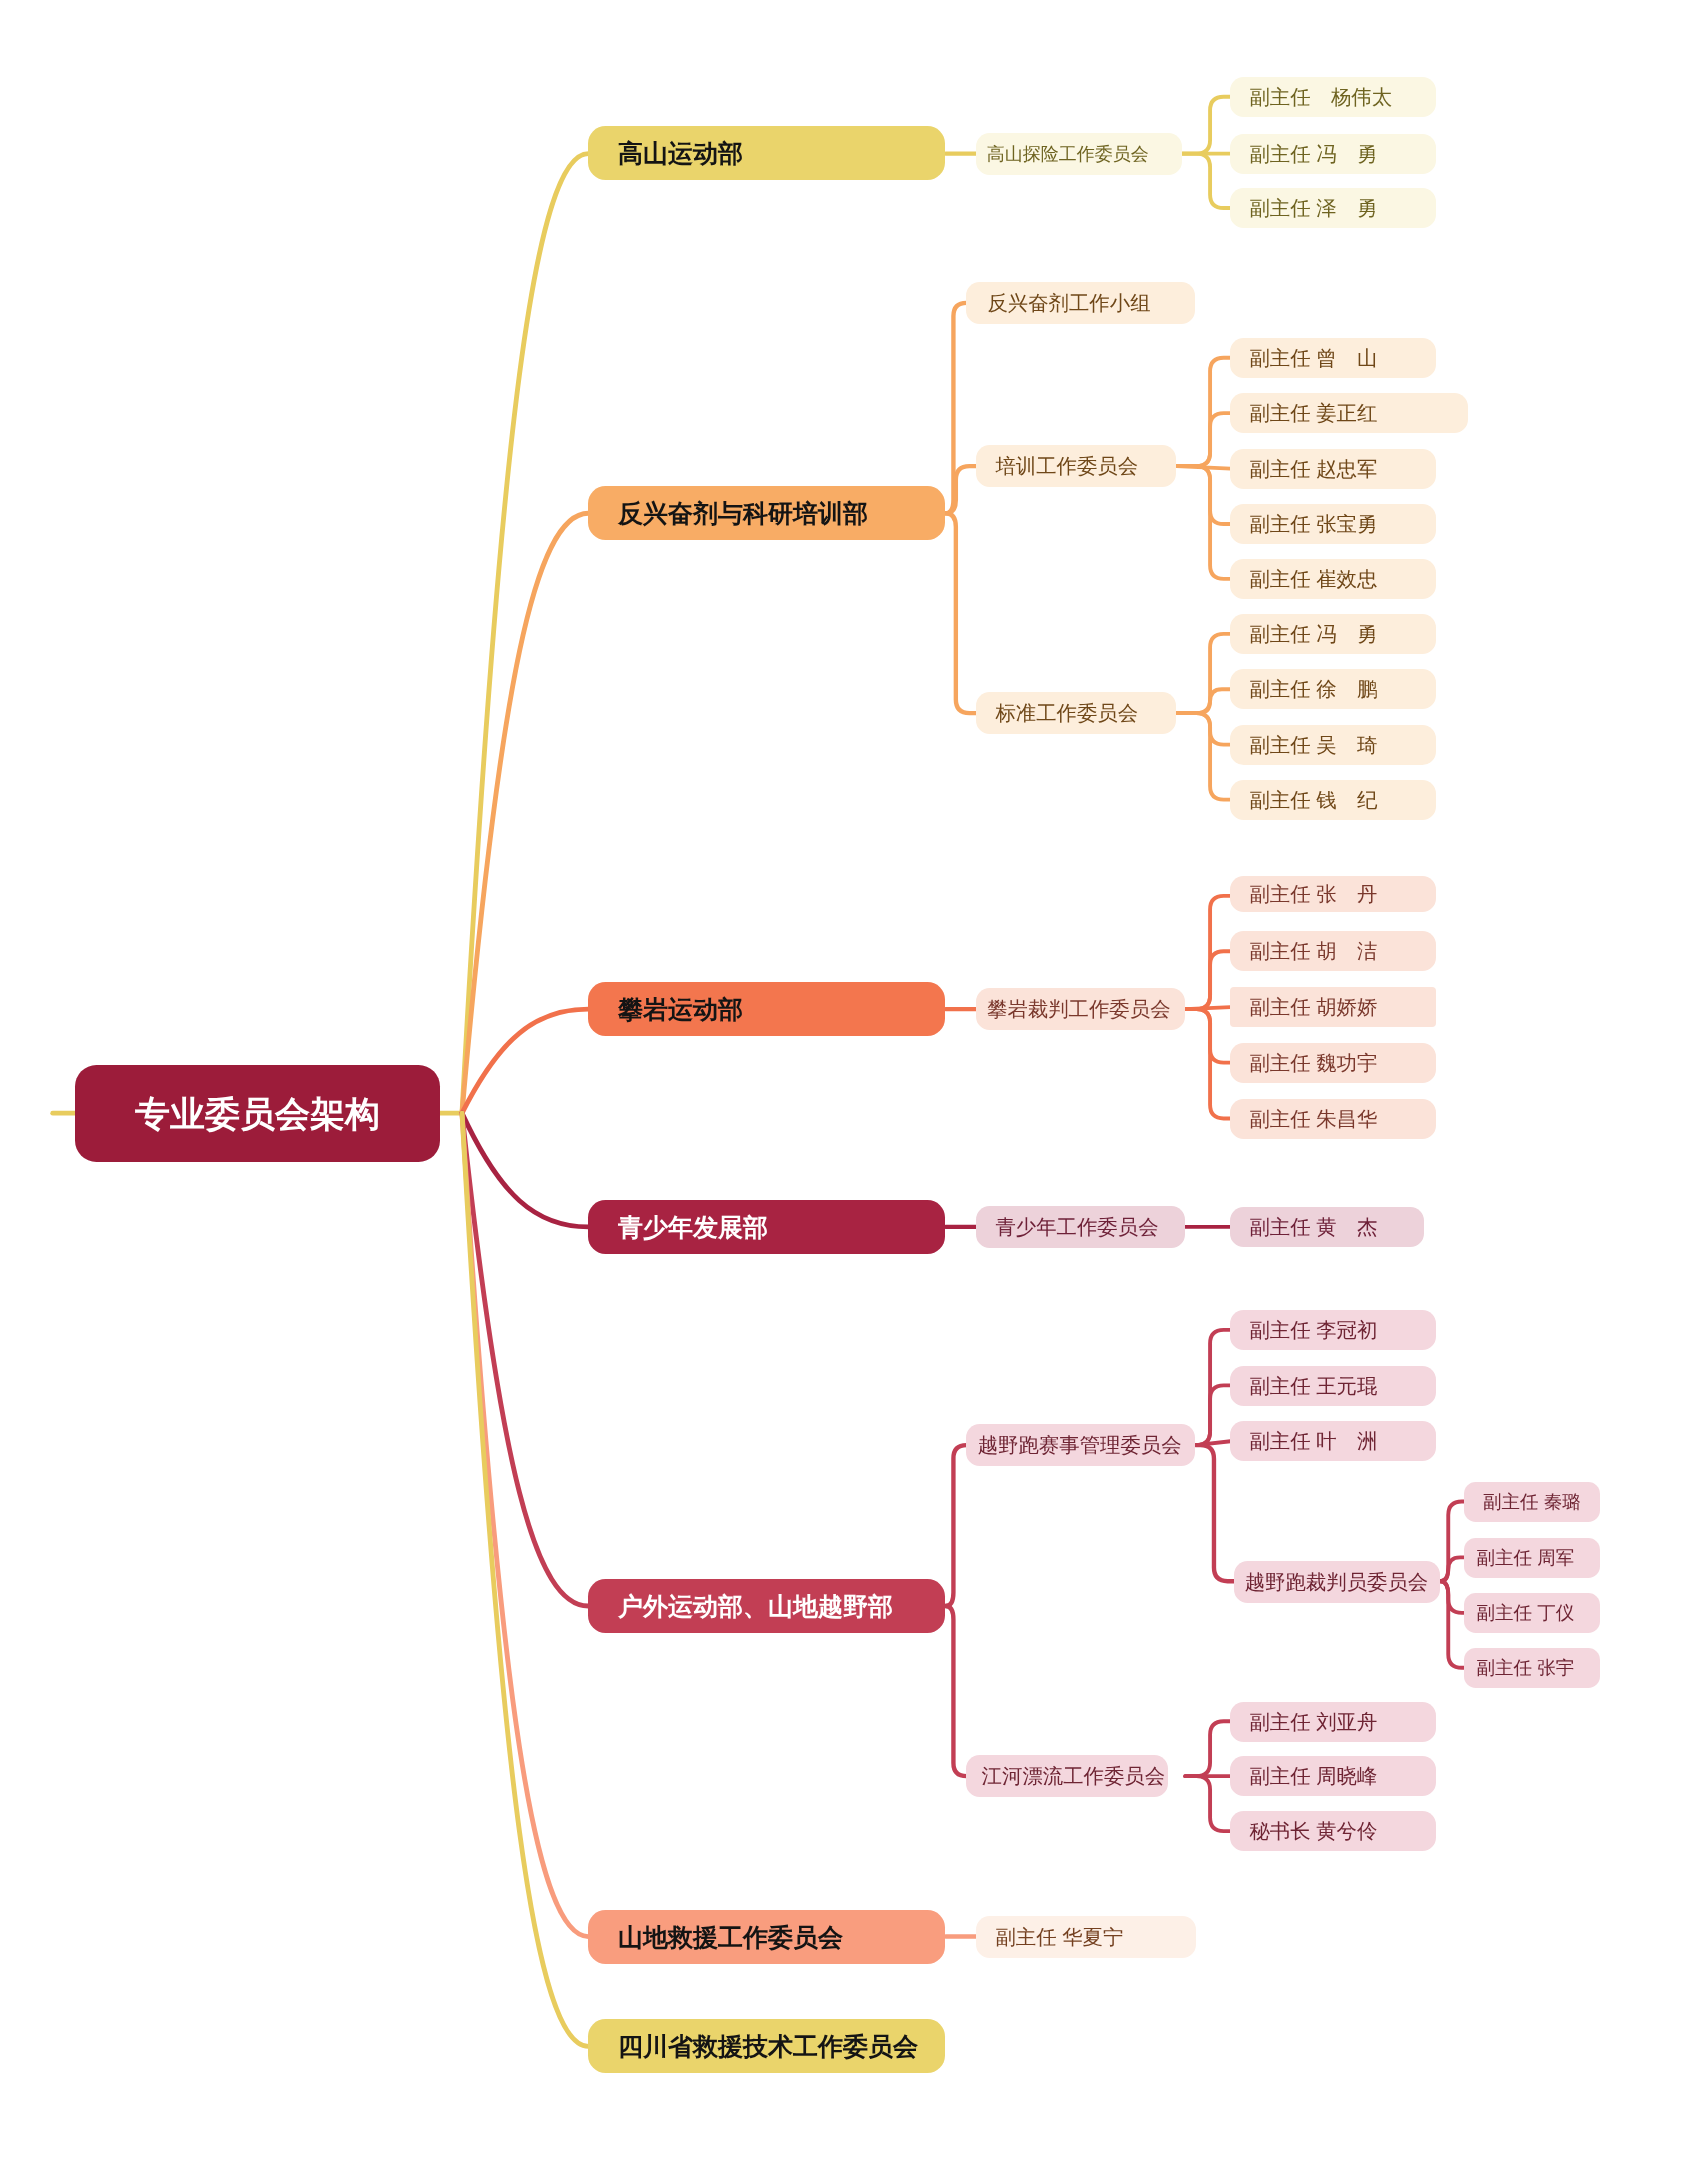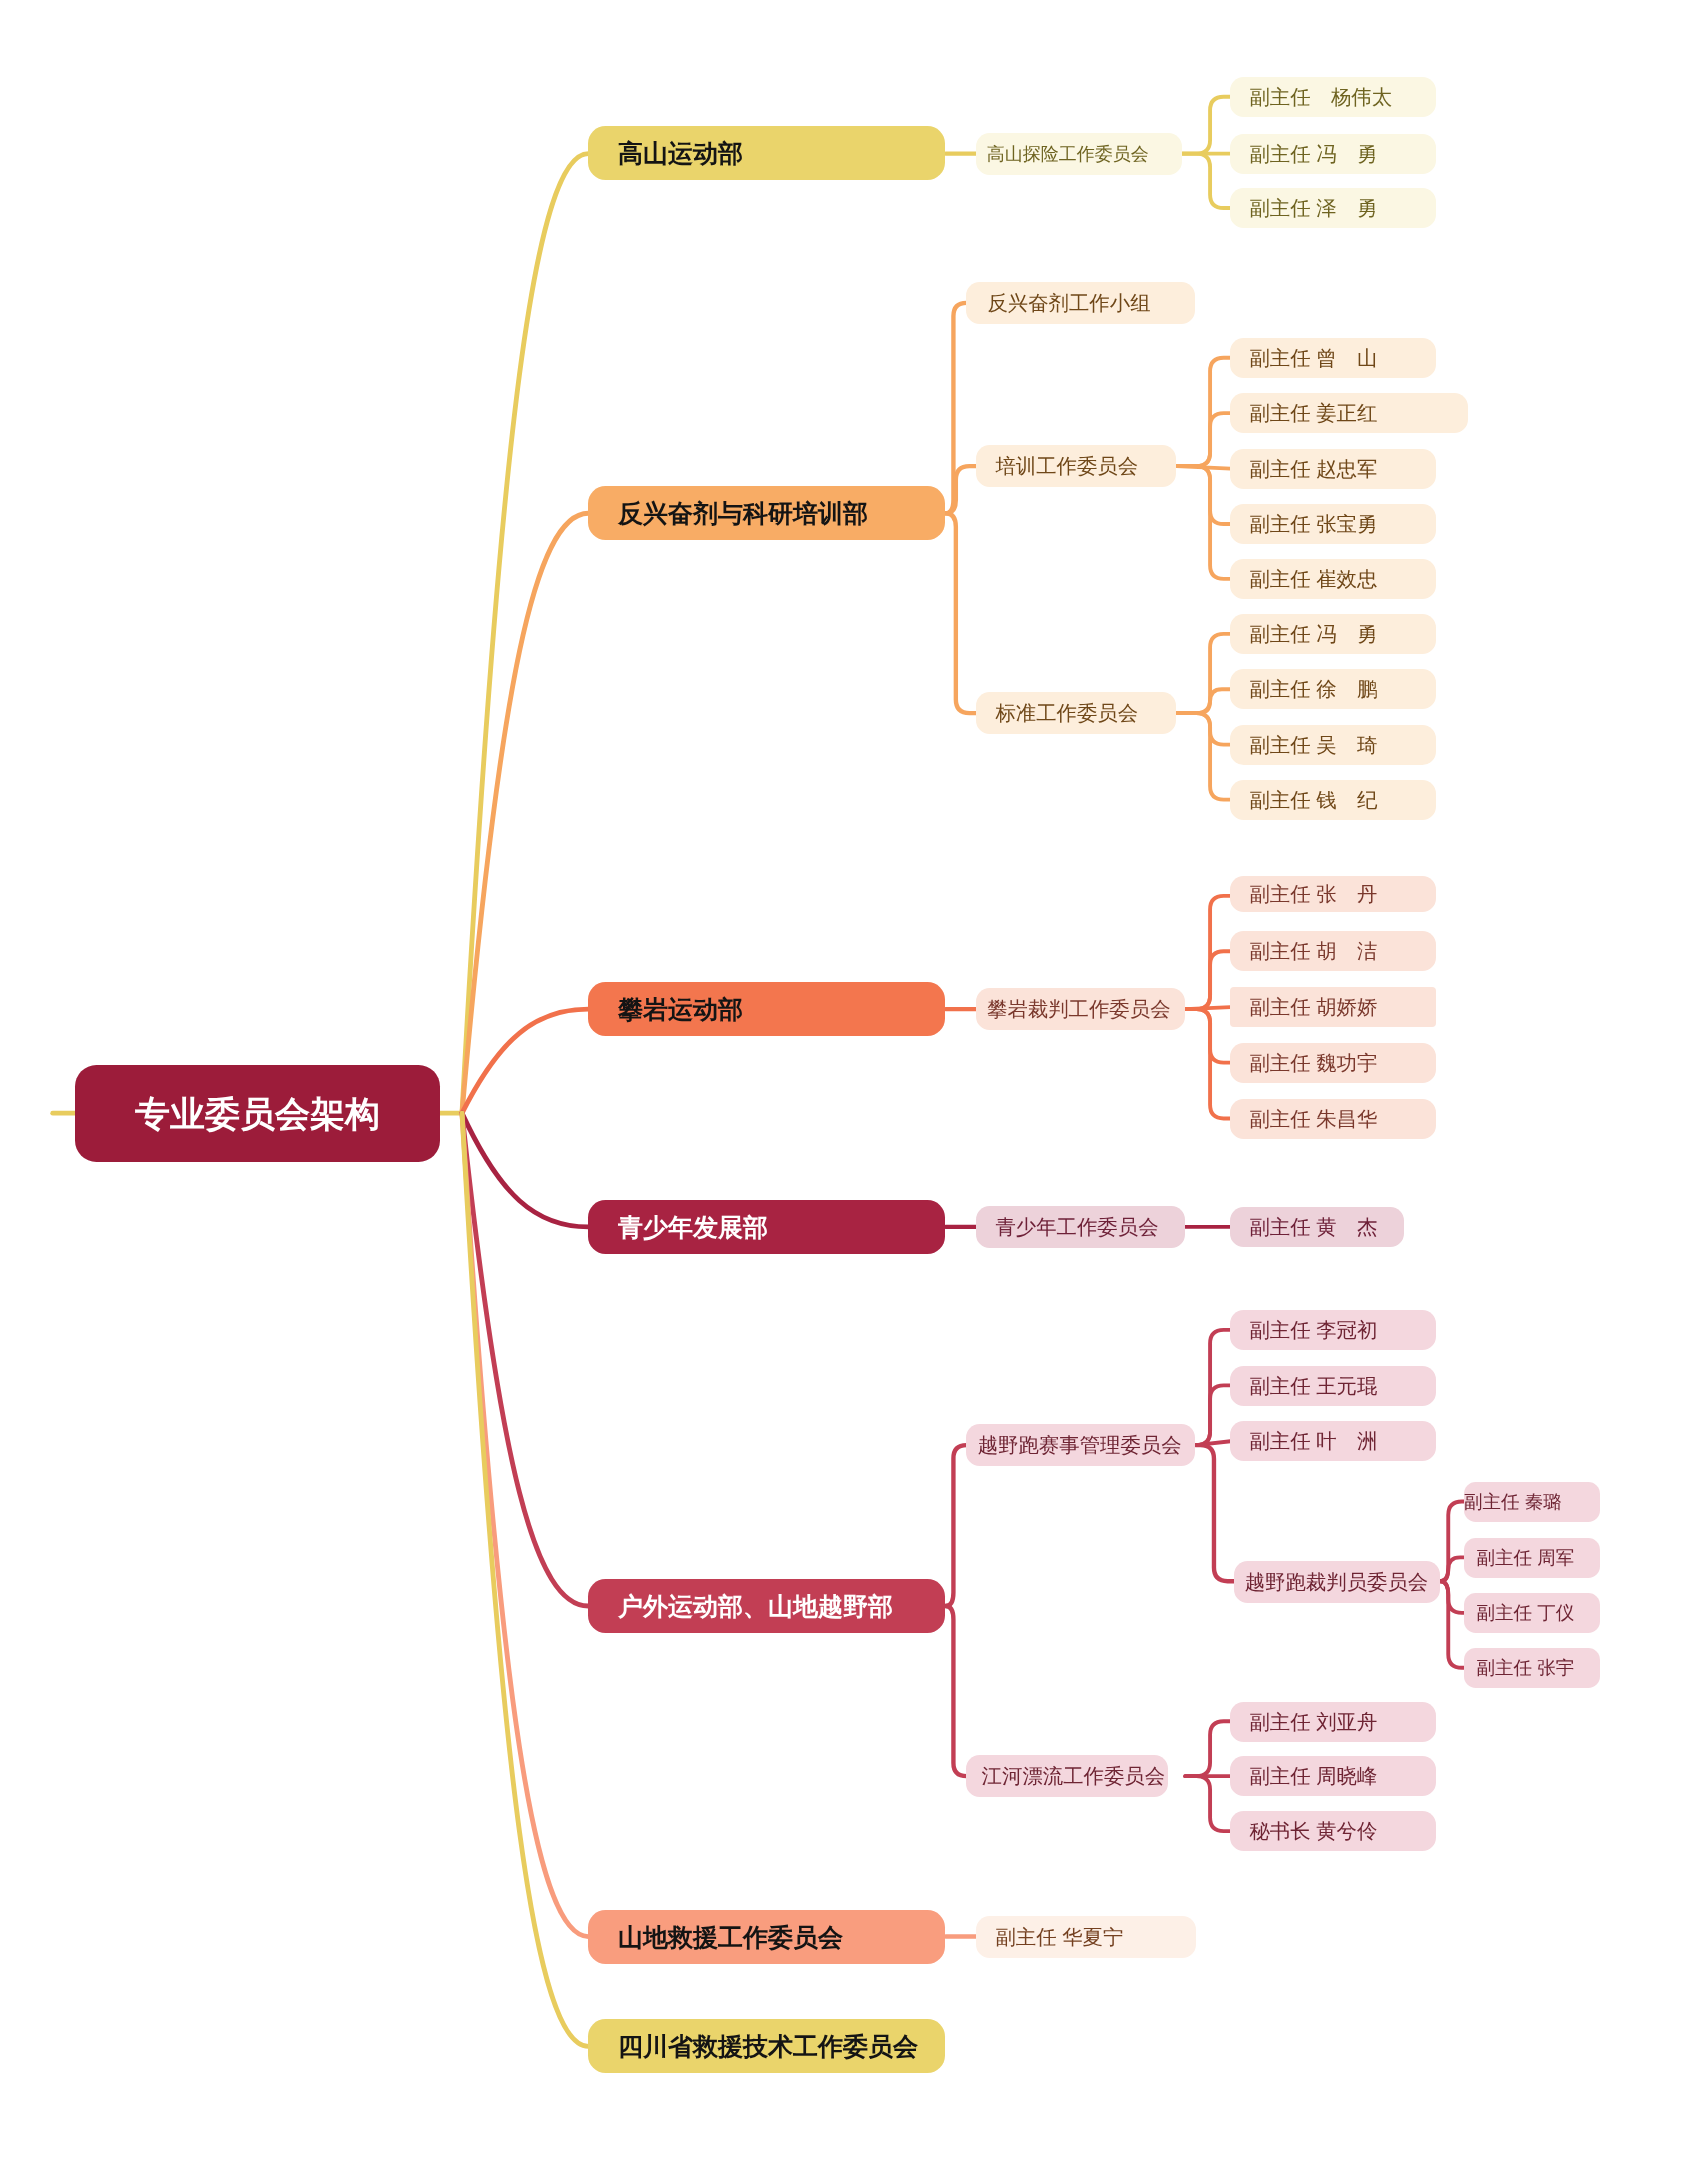--- a/index.html
+++ b/index.html
@@ -110,28 +110,28 @@
       <div class="node" style="left: 1230px; top: 780px; width: 206px; height: 40px; background: rgb(253, 238, 220); color: rgb(111, 71, 24); font-size: 20.4px; border-radius: 13.6px; padding-left: 19.4px;">副主任 钱　纪</div>
       <div class="node bold" style="left: 588px; top: 982px; width: 357px; height: 54px; background: rgb(243, 118, 78); color: rgb(20, 20, 20); font-size: 25px; border-radius: 17.5px; padding-left: 30px;">攀岩运动部</div>
       <div class="node" style="left: 976px; top: 988px; width: 209px; height: 42px; background: rgb(251, 227, 217); color: rgb(122, 56, 44); font-size: 20.4px; border-radius: 13.6px; padding-left: 11px;">攀岩裁判工作委员会</div>
       <div class="node" style="left: 1230px; top: 876px; width: 206px; height: 36px; background: rgb(251, 227, 217); color: rgb(122, 56, 44); font-size: 20.4px; border-radius: 13.6px; padding-left: 19.4px;">副主任 张　丹</div>
       <div class="node" style="left: 1230px; top: 931px; width: 206px; height: 40px; background: rgb(251, 227, 217); color: rgb(122, 56, 44); font-size: 20.4px; border-radius: 13.6px; padding-left: 19.4px;">副主任 胡　洁</div>
       <div class="node" style="left: 1230px; top: 987px; width: 206px; height: 40px; background: rgb(251, 227, 217); color: rgb(122, 56, 44); font-size: 20.4px; border-radius: 4px; padding-left: 19.4px;">副主任 胡娇娇</div>
       <div class="node" style="left: 1230px; top: 1043px; width: 206px; height: 40px; background: rgb(251, 227, 217); color: rgb(122, 56, 44); font-size: 20.4px; border-radius: 13.6px; padding-left: 19.4px;">副主任 魏功宇</div>
       <div class="node" style="left: 1230px; top: 1099px; width: 206px; height: 40px; background: rgb(251, 227, 217); color: rgb(122, 56, 44); font-size: 20.4px; border-radius: 13.6px; padding-left: 19.4px;">副主任 朱昌华</div>
       <div class="node bold" style="left: 588px; top: 1200px; width: 357px; height: 54px; background: rgb(168, 35, 66); color: rgb(255, 255, 255); font-size: 25px; border-radius: 17.5px; padding-left: 30px;">青少年发展部</div>
       <div class="node" style="left: 976px; top: 1206px; width: 209px; height: 42px; background: rgb(237, 210, 218); color: rgb(110, 33, 56); font-size: 20.4px; border-radius: 13.6px; padding-left: 19.4px;">青少年工作委员会</div>
-      <div class="node" style="left: 1230px; top: 1207px; width: 174px; height: 40px; background: rgb(237, 210, 218); color: rgb(110, 33, 56); font-size: 20.4px; border-radius: 13.6px; padding-left: 19.4px;">副主任 黄　杰</div>
+      <div class="node" style="left: 1230px; top: 1207px; width: 194px; height: 40px; background: rgb(237, 210, 218); color: rgb(110, 33, 56); font-size: 20.4px; border-radius: 13.6px; padding-left: 19.4px;">副主任 黄　杰</div>
       <div class="node bold" style="left: 588px; top: 1579px; width: 357px; height: 54px; background: rgb(194, 62, 84); color: rgb(255, 255, 255); font-size: 25px; border-radius: 17.5px; padding-left: 30px;">户外运动部、山地越野部</div>
       <div class="node" style="left: 966px; top: 1424px; width: 229px; height: 42px; background: rgb(244, 215, 222); color: rgb(110, 36, 51); font-size: 20.4px; border-radius: 13.6px; padding-left: 11.7px;">越野跑赛事管理委员会</div>
       <div class="node" style="left: 1230px; top: 1310px; width: 206px; height: 40px; background: rgb(244, 215, 222); color: rgb(110, 36, 51); font-size: 20.4px; border-radius: 13.6px; padding-left: 19.4px;">副主任 李冠初</div>
       <div class="node" style="left: 1230px; top: 1366px; width: 206px; height: 40px; background: rgb(244, 215, 222); color: rgb(110, 36, 51); font-size: 20.4px; border-radius: 13.6px; padding-left: 19.4px;">副主任 王元琨</div>
       <div class="node" style="left: 1230px; top: 1421px; width: 206px; height: 40px; background: rgb(244, 215, 222); color: rgb(110, 36, 51); font-size: 20.4px; border-radius: 13.6px; padding-left: 19.4px;">副主任 叶　洲</div>
       <div class="node" style="left: 1234px; top: 1561px; width: 206px; height: 42px; background: rgb(244, 215, 222); color: rgb(110, 36, 51); font-size: 20.4px; border-radius: 13.6px; padding-left: 10.7px;">越野跑裁判员委员会</div>
-      <div class="node" style="left: 1464px; top: 1482px; width: 136px; height: 40px; background: rgb(244, 215, 222); color: rgb(110, 36, 51); font-size: 18.5px; border-radius: 11.7px; padding-left: 0;">副主任 秦璐</div>
+      <div class="node" style="left: 1464px; top: 1482px; width: 136px; height: 40px; background: rgb(244, 215, 222); color: rgb(110, 36, 51); font-size: 18.5px; border-radius: 11.7px; padding-left: 19px;">副主任 秦璐</div>
       <div class="node" style="left: 1464px; top: 1538px; width: 136px; height: 40px; background: rgb(244, 215, 222); color: rgb(110, 36, 51); font-size: 18.5px; border-radius: 11.7px; padding-left: 12.6px;">副主任 周军</div>
       <div class="node" style="left: 1464px; top: 1593px; width: 136px; height: 40px; background: rgb(244, 215, 222); color: rgb(110, 36, 51); font-size: 18.5px; border-radius: 11.7px; padding-left: 12.6px;">副主任 丁仪</div>
       <div class="node" style="left: 1464px; top: 1648px; width: 136px; height: 40px; background: rgb(244, 215, 222); color: rgb(110, 36, 51); font-size: 18.5px; border-radius: 11.7px; padding-left: 12.6px;">副主任 张宇</div>
       <div class="node" style="left: 966px; top: 1755px; width: 202px; height: 42px; background: rgb(244, 215, 222); color: rgb(110, 36, 51); font-size: 20.4px; border-radius: 13.6px; padding-left: 15.6px;">江河漂流工作委员会</div>
       <div class="node" style="left: 1230px; top: 1702px; width: 206px; height: 40px; background: rgb(244, 215, 222); color: rgb(110, 36, 51); font-size: 20.4px; border-radius: 13.6px; padding-left: 19.4px;">副主任 刘亚舟</div>
       <div class="node" style="left: 1230px; top: 1756px; width: 206px; height: 40px; background: rgb(244, 215, 222); color: rgb(110, 36, 51); font-size: 20.4px; border-radius: 13.6px; padding-left: 19.4px;">副主任 周晓峰</div>
       <div class="node" style="left: 1230px; top: 1811px; width: 206px; height: 40px; background: rgb(244, 215, 222); color: rgb(110, 36, 51); font-size: 20.4px; border-radius: 13.6px; padding-left: 19.4px;">秘书长 黄兮伶</div>
       <div class="node bold" style="left: 588px; top: 1910px; width: 357px; height: 54px; background: rgb(249, 157, 126); color: rgb(20, 20, 20); font-size: 25px; border-radius: 17.5px; padding-left: 30px;">山地救援工作委员会</div>
       <div class="node" style="left: 976px; top: 1916px; width: 220px; height: 42px; background: rgb(253, 240, 231); color: rgb(116, 64, 32); font-size: 20.4px; border-radius: 13.6px; padding-left: 19.4px;">副主任 华夏宁</div>
       <div class="node bold" style="left: 588px; top: 2019px; width: 357px; height: 54px; background: rgb(234, 212, 107); color: rgb(20, 20, 20); font-size: 25px; border-radius: 17.5px; padding-left: 30px;">四川省救援技术工作委员会</div>

